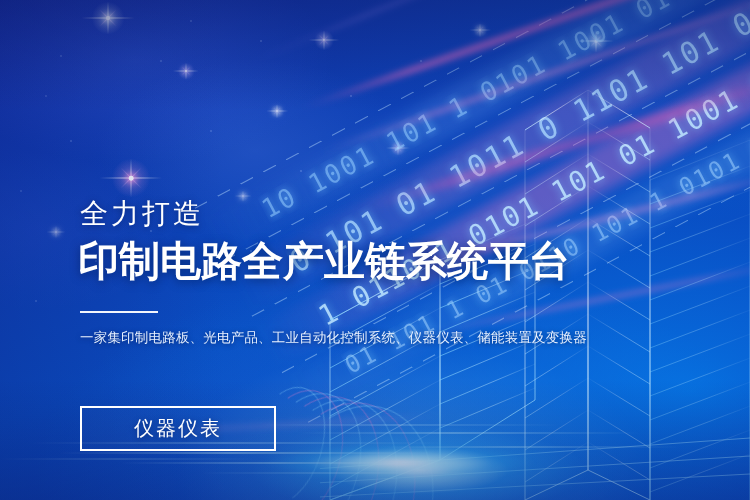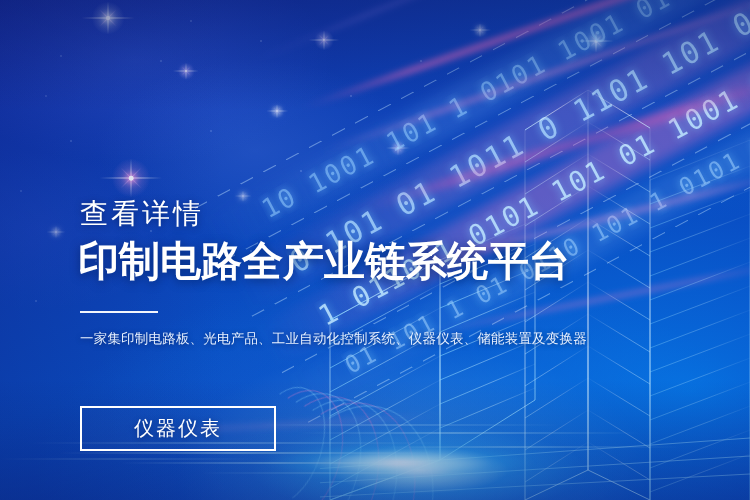--- a/index.html
+++ b/index.html
@@ -94,21 +94,21 @@
   }
   .rule{
     position:absolute;left:80px;top:311px;width:78px;height:2px;background:#ffffff;opacity:0.95;
   }
   .sub{
     position:absolute;left:80px;top:327px;width:470px;
     font-size:13.5px;line-height:23px;color:#e8f1ff;font-weight:400;
     letter-spacing:0.2px;
     text-shadow:0 1px 5px rgba(0,20,70,0.6);
   }
-  .sub div{white-space:nowrap;}
+  .sub div{white-space:nowrap;font-family:Liberation Mono, monospace;}
 
   .cta{
     position:absolute;left:80px;top:406px;width:196px;height:45px;
     border:2px solid #ffffff;
     box-sizing:border-box;
     display:flex;align-items:center;justify-content:center;
     color:#ffffff;font-size:20px;letter-spacing:2px;
     background:rgba(255,255,255,0.02);
     cursor:pointer;
     text-shadow:0 1px 5px rgba(0,20,70,0.5);
@@ -385,21 +385,21 @@
       <div class="hstreak" style="left: 300px; top: 432px; width: 340px; opacity: 0.4;"></div>
       <div class="hstreak" style="left: 260px; top: 424px; width: 300px; opacity: 0.28;"></div>
       <div class="hstreak" style="left: 0px; top: 458px; width: 260px; opacity: 0.25;"></div>
       <div class="hstreak" style="left: 380px; top: 446px; width: 300px; opacity: 0.35;"></div>
     </div>
 
   <div class="layer vignette"></div>
 
   <div class="content">
 
-    <div class="eyebrow">查看详情</div>
+    <div class="eyebrow">全力打造</div>
 
     <div class="headline">印制电路全产业链系统平台</div>
 
     <div class="rule"></div>
 
     <div class="sub">
       <div>一家集印制电路板、光电产品、工业自动化控制系统、仪器仪表、储能装置及变换器</div>
     </div>
 
     <div class="cta">仪器仪表</div>

